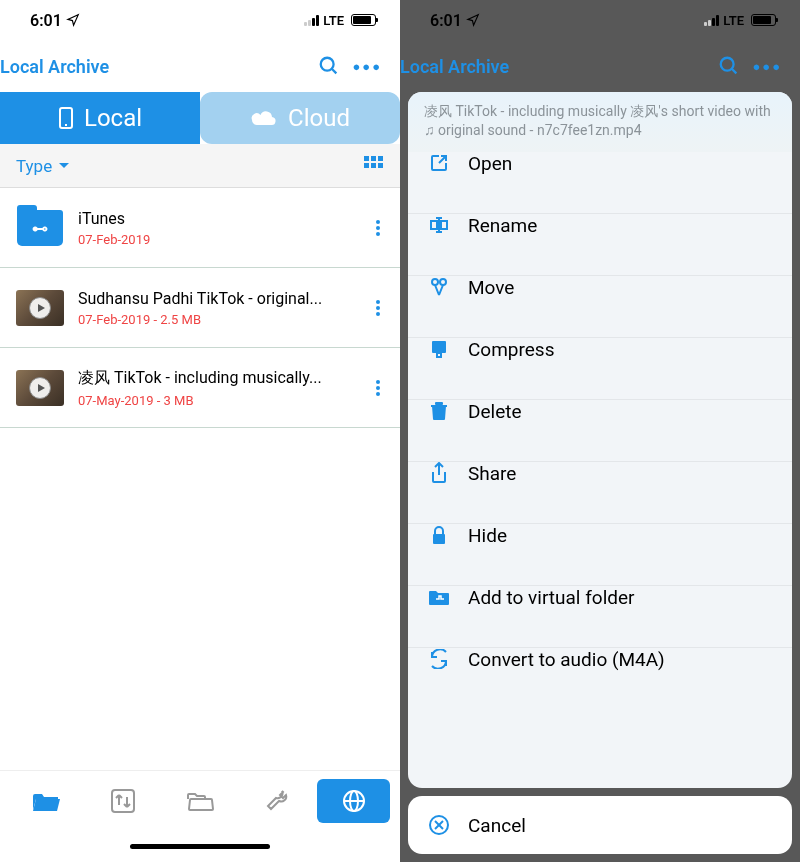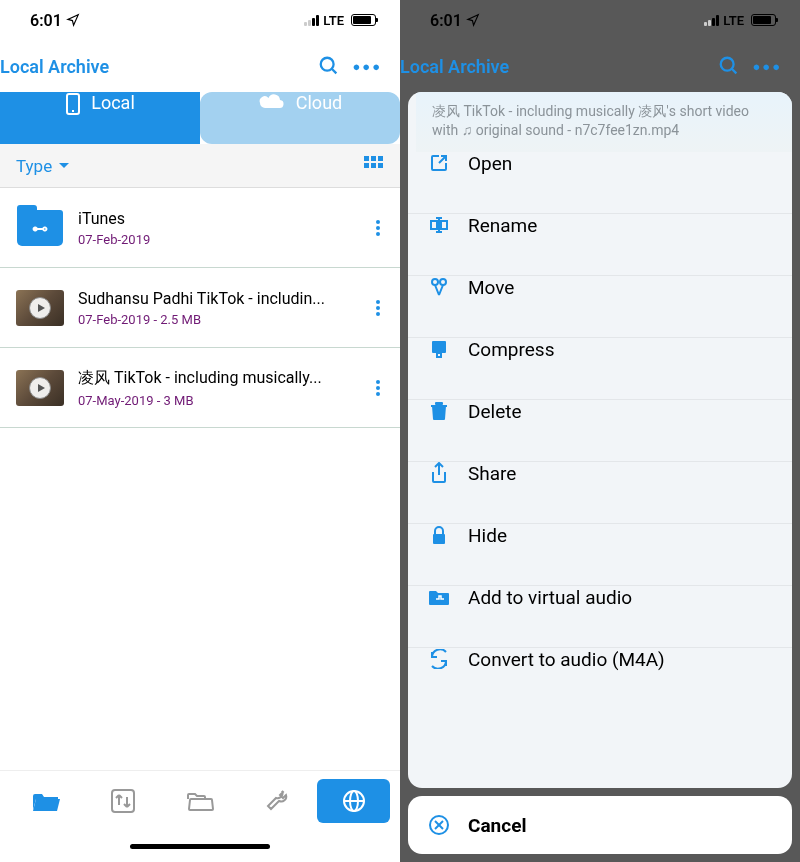--- a/index.html
+++ b/index.html
@@ -16,60 +16,60 @@
 .signal-bars span:nth-child(3){height:8px;}
 .signal-bars span:nth-child(4){height:11px;}
 .battery{width:25px;height:12px;border:1px solid #000;border-radius:3px;position:relative;margin-left:3px;}
 .battery::after{content:'';position:absolute;right:-3px;top:3px;width:2px;height:4px;background:#000;border-radius:0 1px 1px 0;}
 .battery-fill{position:absolute;left:1px;top:1px;bottom:1px;width:80%;background:#000;border-radius:1px;}
 .nav-bar{height:52px;display:flex;align-items:center;position:relative;}
 .nav-title{color:#1e90e5;font-size:18px;font-weight:600;}
 .nav-search{position:absolute;right:60px;color:#1e90e5;}
 .nav-more{position:absolute;right:18px;color:#1e90e5;font-size:13px;letter-spacing:2px;font-weight:bold;}
 .tabs{height:52px;display:flex;}
-.tab{flex:1;display:flex;justify-content:center;gap:10px;color:#fff;font-size:18px;}
+.tab{flex:1;display:flex;align-items:center;justify-content:center;gap:10px;color:#fff;font-size:24px;}
 .tab-local{background:#1e90e5;}
 .tab-cloud{background:#a3d1f0;border-radius:12px;}
 .filter-bar{height:44px;background:#f5f5f5;display:flex;align-items:center;justify-content:space-between;padding:0 16px;border-bottom:1px solid #ddd;}
 .filter-type{color:#1e90e5;font-size:17px;display:flex;align-items:center;gap:6px;justify-content:center;}
 .grid-icon{color:#1e90e5;}
 .list{flex:1;background:#fff;overflow:hidden;}
 .list-item{height:80px;display:flex;align-items:center;padding:0 16px;border-bottom:1.5px solid #c8d8d0;gap:14px;}
 .item-icon{width:48px;height:42px;display:flex;align-items:center;justify-content:center;flex-shrink:0;}
 .folder-icon{width:46px;height:36px;background:#1e90e5;border-radius:3px 3px 5px 5px;position:relative;}
 .folder-icon::before{content:'';position:absolute;top:-5px;left:0;width:20px;height:8px;background:#1e90e5;border-radius:3px 3px 0 0;}
 .folder-usb{position:absolute;top:50%;left:50%;transform:translate(-50%,-50%);color:#fff;font-size:16px;font-weight:bold;}
 .video-thumb{width:48px;height:36px;background:linear-gradient(135deg,#8b7355 0%,#5c4a3a 50%,#3a2f25 100%);border-radius:3px;position:relative;display:flex;align-items:center;justify-content:center;}
 .play-overlay{width:22px;height:22px;background:rgba(255,255,255,0.9);border-radius:50%;display:flex;align-items:center;justify-content:center;border:1px solid #888;}
 .play-overlay::after{content:'';border-left:7px solid #555;border-top:4px solid transparent;border-bottom:4px solid transparent;margin-left:2px;}
 .item-text{flex:1;display:flex;flex-direction:column;gap:4px;overflow:hidden;}
 .item-title{font-size:16px;color:#000;white-space:nowrap;overflow:hidden;text-overflow:ellipsis;}
-.item-sub{font-size:13px;color:#701a75;}
+.item-sub{font-size:13px;color:#ef4444;}
 .item-more{color:#1e90e5;font-size:18px;display:flex;flex-direction:column;gap:2px;padding:12px 4px;}
 .item-more span{width:4px;height:4px;background:#1e90e5;border-radius:50%;}
 .bottom-bar{height:60px;display:flex;align-items:center;padding:0 10px;border-top:1px solid #eee;gap:4px;}
 .bottom-btn{flex:1;height:44px;display:flex;align-items:center;justify-content:center;color:#1e90e5;border-radius:6px;}
 .bottom-btn.inactive{color:#999;}
 .bottom-btn.active{background:#1e90e5;color:#fff;}
 .home-indicator{height:32px;display:flex;align-items:center;justify-content:center;}
 .home-bar{width:140px;height:5px;background:#000;border-radius:3px;}
 
 
 .dim-bg{position:absolute;inset:0;background:rgba(0,0,0,0.35);}
 .screen-right .status-bar,.screen-right .nav-bar{position:relative;z-index:1;}
 .sheet{position:absolute;left:8px;right:8px;top:92px;bottom:8px;display:flex;flex-direction:column;gap:8px;z-index:2;}
 .sheet-panel{background:#f2f5f8;border-radius:14px;overflow:hidden;flex:1;display:flex;flex-direction:column;}
-.sheet-header{padding:10px 16px 12px;background:linear-gradient(180deg,#e8f3fb 0%, #eef3f5 100%);color:#8b9399;font-size:14px;line-height:1.35;margin-left:8px;}
+.sheet-header{padding:10px 16px 12px;background:linear-gradient(180deg,#e8f3fb 0%, #eef3f5 100%);color:#8b9399;font-size:14px;line-height:1.35;}
 .sheet-item{height:62px;display:flex;align-items:flex-start;gap:18px;padding:0 20px;border-bottom:1px solid rgba(0,0,0,0.06);}
 .sheet-item:last-child{border-bottom:none;}
 .sheet-icon{width:22px;height:22px;display:flex;align-items:center;justify-content:center;color:#1e90e5;flex-shrink:0;}
 .sheet-label{font-size:19px;color:#000;}
 .cancel-panel{background:#fff;border-radius:14px;height:58px;display:flex;align-items:center;gap:18px;padding:0 20px;}
 .cancel-icon{width:22px;height:22px;display:flex;align-items:center;justify-content:center;color:#1e90e5;}
-.cancel-label{font-size:19px;font-weight:700;color:#000;}
+.cancel-label{font-size:19px;font-weight:400;color:#000;}
 svg{display:block;}
 </style>
 </head>
 <body>
 
 <div class="screen">
   <div class="status-bar">
     <div class="status-left">
       <span>6:01</span>
       <svg width="14" height="14" viewBox="0 0 24 24" fill="none" stroke="#000" stroke-width="2">
@@ -149,21 +149,21 @@
           <span></span>
         </div>
     </div>
     <div class="list-item">
       <div class="item-icon">
           <div class="video-thumb">
             <div class="play-overlay"></div>
           </div>
         </div>
       <div class="item-text">
-        <span class="item-title">Sudhansu Padhi  TikTok - includin...</span>
+        <span class="item-title">Sudhansu Padhi  TikTok - original...</span>
         <span class="item-sub">07-Feb-2019 - 2.5 MB</span>
       </div>
       <div class="item-more">
           <span></span>
           <span></span>
           <span></span>
         </div>
     </div>
     <div class="list-item">
       <div class="item-icon">
@@ -322,21 +322,21 @@
           </span>
         <span class="sheet-label">Hide</span>
       </div>
       <div class="sheet-item">
         <span class="sheet-icon">
             <svg width="22" height="18" viewBox="0 0 22 18" fill="#1e90e5">
               <path d="M2 3h6l2 2h10a1 1 0 011 1v10a1 1 0 01-1 1H2a1 1 0 01-1-1V4a1 1 0 011-1z"></path>
               <path d="M8 11h3v-3h2v3h3" stroke="#fff" stroke-width="1.5" fill="none"></path>
             </svg>
           </span>
-        <span class="sheet-label">Add to virtual audio</span>
+        <span class="sheet-label">Add to virtual folder</span>
       </div>
       <div class="sheet-item">
         <span class="sheet-icon">
             <svg width="20" height="20" viewBox="0 0 20 20" fill="none" stroke="#1e90e5" stroke-width="2">
               <path d="M17 3a8 8 0 00-14 5M3 17a8 8 0 0014-5"></path>
               <path d="M3 3v5h5M17 17v-5h-5"></path>
             </svg>
           </span>
         <span class="sheet-label">Convert to audio (M4A)</span>
       </div>

